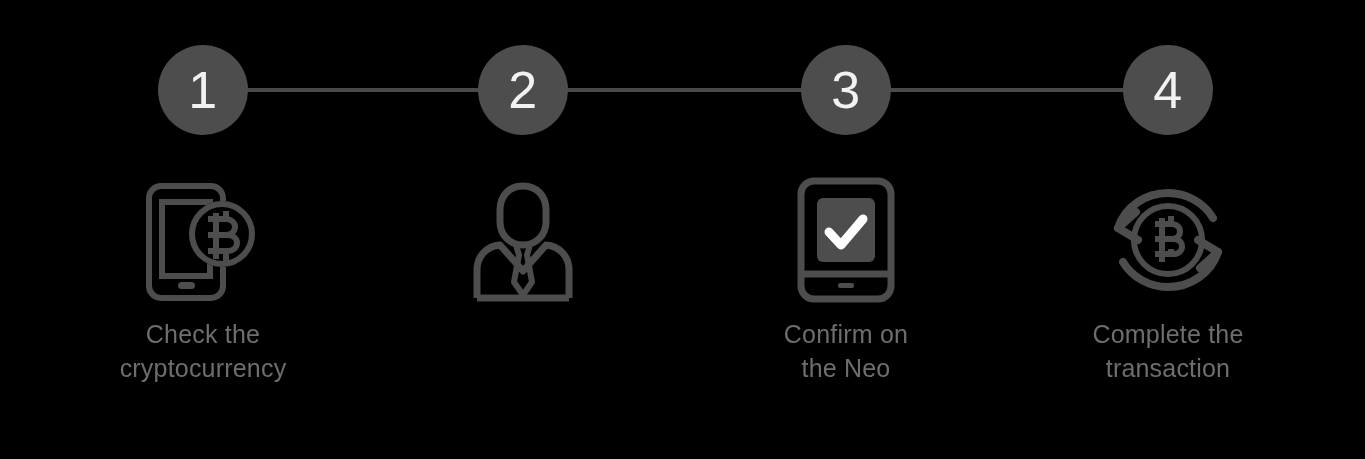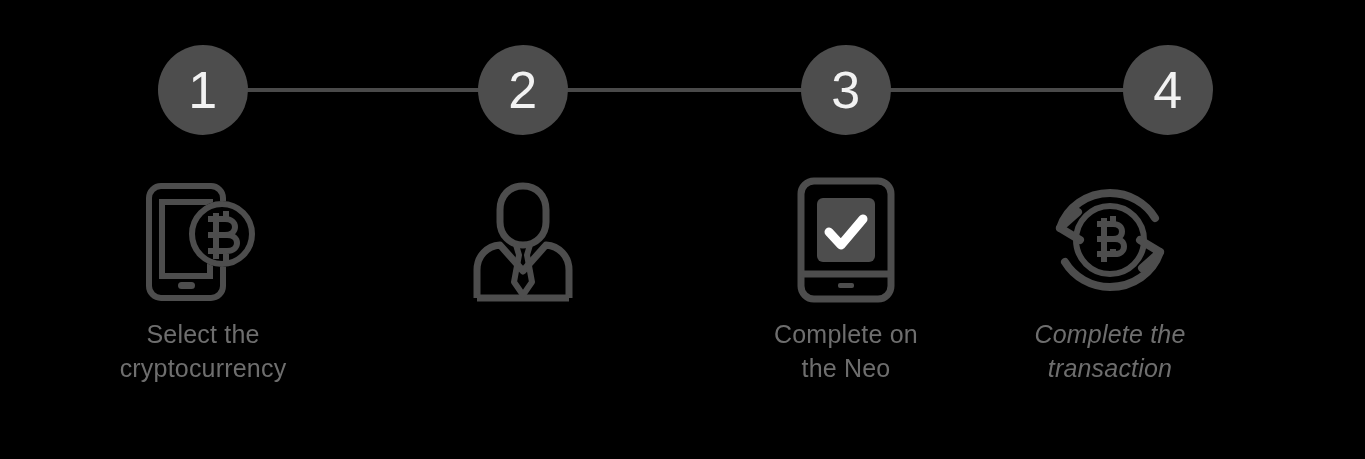--- a/index.html
+++ b/index.html
@@ -81,21 +81,21 @@
     width: 300px;
     top: 0;
     display: flex;
     flex-direction: column;
     align-items: center;
   }
 
   .col-1 { left: 53px; }
   .col-2 { left: 373px; }
   .col-3 { left: 696px; }
-  .col-4 { left: 960px; font-style: italic; }
+  .col-4 { left: 1018px; }
 
   .icon-wrap {
     height: 130px;
     display: flex;
     align-items: center;
     justify-content: center;
   }
 
   .caption {
     margin-top: 12px;
@@ -143,21 +143,21 @@
           <rect x="19" y="24" width="48" height="74" stroke="#4d4d4d" stroke-width="6"></rect>
           <rect x="35" y="104" width="17" height="7" rx="3.5" fill="#4d4d4d"></rect>
           <circle cx="79" cy="56" r="33" fill="#000000"></circle>
           <circle cx="79" cy="56" r="30" stroke="#4d4d4d" stroke-width="6"></circle>
           <path d="M68 41h14c6 0 10 3.4 10 8s-4 8-10 8h-14" stroke="#4d4d4d" stroke-width="6" stroke-linecap="square"></path>
           <path d="M68 57h16c6 0 10 3.4 10 8s-4 8-10 8H68" stroke="#4d4d4d" stroke-width="6" stroke-linecap="square"></path>
           <path d="M73 35v46" stroke="#4d4d4d" stroke-width="6"></path>
           <path d="M83 33v8M83 76v8" stroke="#4d4d4d" stroke-width="6"></path>
         </svg>
       </div>
-      <div class="caption">Select the
+      <div class="caption">Check the
 cryptocurrency</div>
     </div>
 
     <div class="col col-2">
       <div class="icon-wrap">
         <svg width="112" height="125" viewBox="0 0 112 125" fill="none">
           <path d="M56 8c-14 0-23 10-23 24v12c0 13 10 23 23 23s23-10 23-23V32c0-14-9-24-23-24z" stroke="#4d4d4d" stroke-width="7"></path>
           <path d="M10 120V92c0-14 10-24 23-25l23 26 23-26c13 1 23 11 23 25v28" stroke="#4d4d4d" stroke-width="7" stroke-linejoin="round"></path>
           <path d="M10 120h92" stroke="#4d4d4d" stroke-width="7"></path>
           <path d="M49 67h14l-3 10 5 27-9 13-9-13 5-27z" stroke="#4d4d4d" stroke-width="6" stroke-linejoin="round"></path>
@@ -168,21 +168,21 @@
     <div class="col col-3">
       <div class="icon-wrap">
         <svg width="100" height="128" viewBox="0 0 100 128" fill="none">
           <rect x="5" y="5" width="90" height="118" rx="13" ry="13" stroke="#4d4d4d" stroke-width="7"></rect>
           <path d="M5 98h90" stroke="#4d4d4d" stroke-width="7"></path>
           <rect x="21" y="22" width="58" height="64" rx="6" ry="6" fill="#4d4d4d"></rect>
           <path d="M33 56l12 13 22-26" stroke="#ffffff" stroke-width="9" stroke-linecap="round" stroke-linejoin="round"></path>
           <rect x="42" y="107" width="16" height="5" rx="2" fill="#4d4d4d"></rect>
         </svg>
       </div>
-      <div class="caption">Complete on
+      <div class="caption">Confirm on
 the Neo</div>
     </div>
 
     <div class="col col-4">
       <div class="icon-wrap">
         <svg width="128" height="128" viewBox="0 0 128 128" fill="none">
           <circle cx="64" cy="64" r="34" stroke="#4d4d4d" stroke-width="6"></circle>
           <path d="M54 48h13c5.5 0 9 3.2 9 7.5S72.5 63 67 63H54" stroke="#4d4d4d" stroke-width="6" stroke-linecap="square"></path>
           <path d="M54 63h15c5.5 0 9 3.2 9 7.5S74.5 78 69 78H54" stroke="#4d4d4d" stroke-width="6" stroke-linecap="square"></path>
           <path d="M58 42v44" stroke="#4d4d4d" stroke-width="6"></path>

